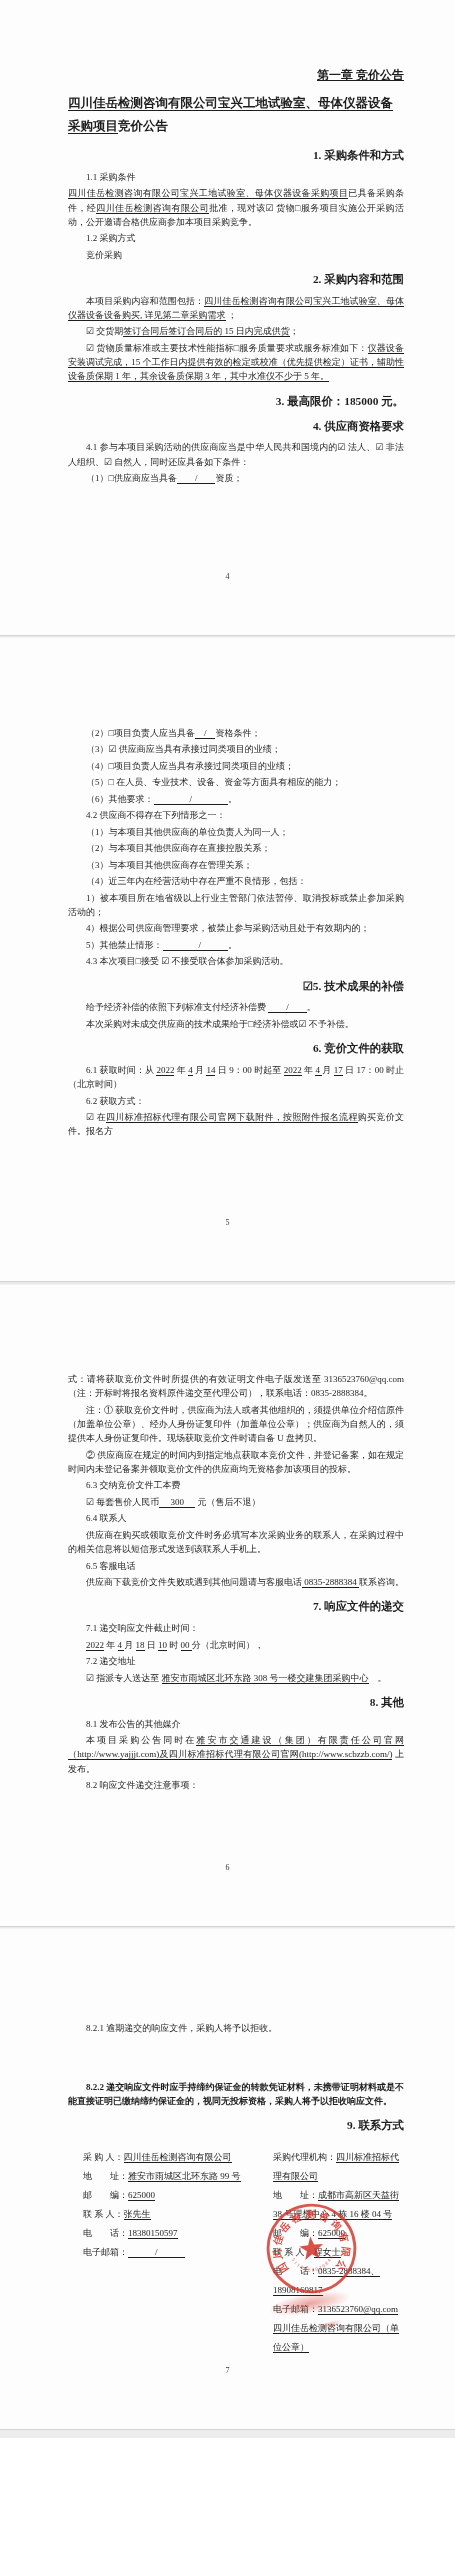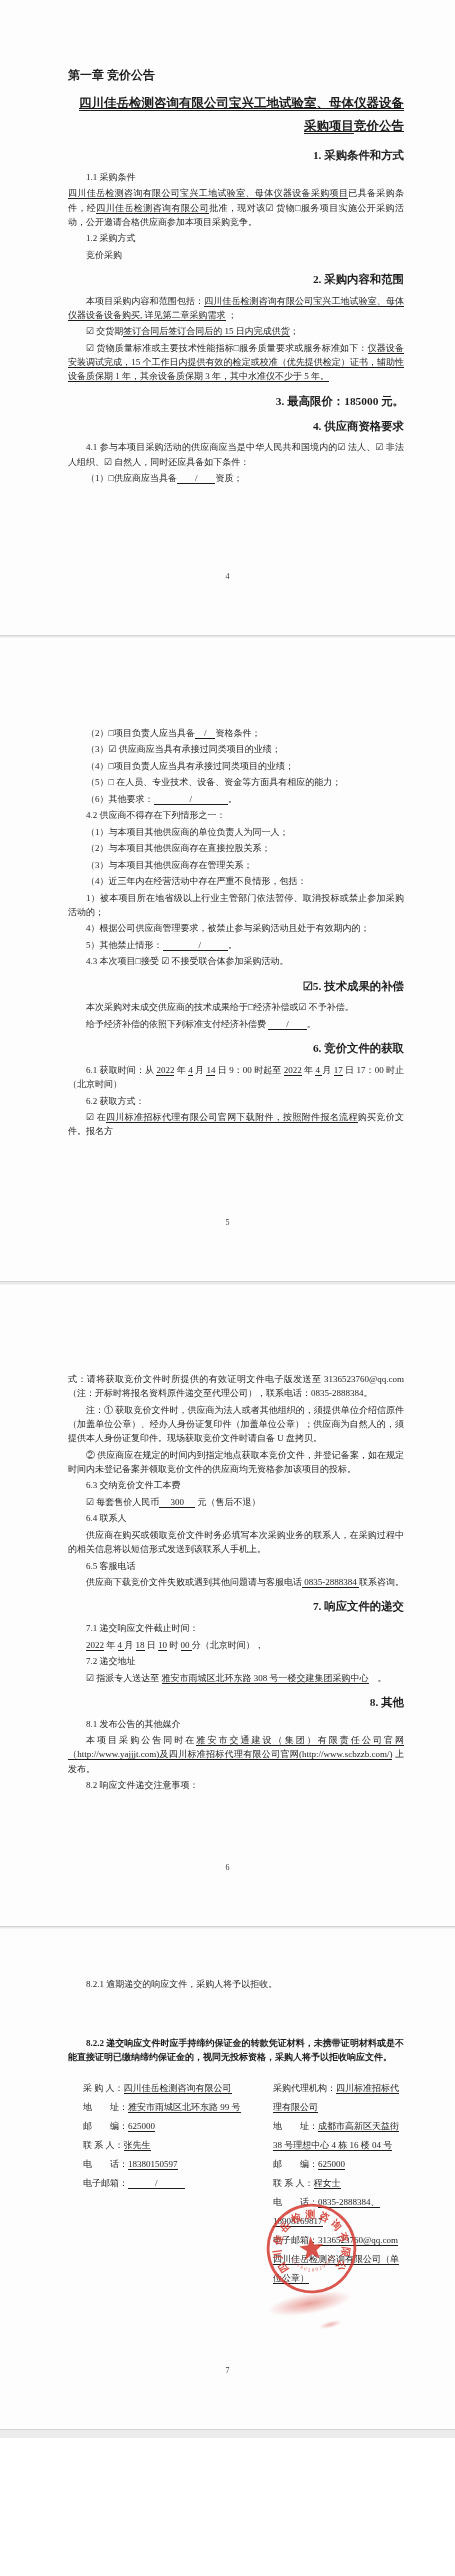--- a/index.html
+++ b/index.html
@@ -2,25 +2,25 @@
 <html style="font-size:9px"><head>
 <meta charset="utf-8">
 <style>
   html,body{margin:0;padding:0;background:#ffffff;}
   body{width:455px;font-family:"Liberation Serif","DejaVu Serif",serif;color:#1e1e1e;}
   .page{position:relative;width:455px;box-sizing:border-box;background:#fdfdfd;overflow:hidden;
         padding:0 51px 0 68px;}
   .page-1{height:635px;padding-top:67px;}
   .page-2{height:643px;padding-top:85px;}
   .page-3{height:641px;padding-top:85px;}
-  .page-4{height:500px;padding-top:46px;}
+  .page-4{height:500px;padding-top:90px;}
   .page-gap{height:3.4px;background:#e9e9e9;border-top:0.6px solid #d4d4d4;border-bottom:0.6px solid #f3f3f3;box-sizing:border-box;}
   .bottom-strip{height:9px;background:#ececec;border-top:0.6px solid #d4d4d4;box-sizing:border-box;}
-  h1.chapter{font-size:12px;line-height:17px;font-weight:700;text-align:left;margin:0 0 8px 0;}
-  .doc-title{font-size:12.5px;line-height:23px;font-weight:700;text-align:right;margin:0 0 5.7px 0;text-decoration:underline;}
+  h1.chapter{font-size:12px;line-height:17px;font-weight:700;text-align:right;margin:0 0 8px 0;text-decoration:underline;}
+  .doc-title{font-size:12.5px;line-height:23px;font-weight:700;text-align:left;margin:0 0 5.7px 0;}
   h2{font-size:11.4px;line-height:16px;font-weight:700;margin:9px 0 6.8px 0;text-align:right;}
   p{font-size:9px;line-height:14.2px;margin:2.3px 0;text-align:justify;}
   .ind{text-indent:2em;}
   .b{font-weight:700;margin-top:44px;}
   .u{border-bottom:0.6px solid #1e1e1e;}
   .pageno{position:absolute;bottom:54px;left:0;width:100%;text-align:center;font-size:8px;color:#3a3a3a;padding:0;}
   .contact-table{display:grid;grid-template-columns:171px 1fr;column-gap:19px;margin:15px 0 0 15px;}
   .contact-table p{line-height:19px;margin:0;text-align:left;}
   .lbl{white-space:pre;}
   .stamp{position:absolute;left:263px;top:271px;width:97px;height:97px;transform:rotate(-6deg);opacity:.92;pointer-events:none;}
@@ -62,22 +62,22 @@
   <p class="ind"><span>4.2 供应商不得存在下列情形之一：</span></p>
   <p class="ind"><span>（1）与本项目其他供应商的单位负责人为同一人；</span></p>
   <p class="ind"><span>（2）与本项目其他供应商存在直接控股关系；</span></p>
   <p class="ind"><span>（3）与本项目其他供应商存在管理关系；</span></p>
   <p class="ind"><span>（4）近三年内在经营活动中存在严重不良情形，包括：</span></p>
   <p class="ind"><span>1）被本项目所在地省级以上行业主管部门依法暂停、取消投标或禁止参加采购活动的；</span></p>
   <p class="ind"><span>4）根据公司供应商管理要求，被禁止参与采购活动且处于有效期内的；</span></p>
   <p class="ind"><span>5）其他禁止情形：</span><span class="u">　　　　/　　　</span><span>。</span></p>
   <p class="ind"><span>4.3 本次项目□接受 ☑ 不接受联合体参加采购活动。</span></p>
   <h2><span>☑5. 技术成果的补偿</span></h2>
+  <p class="ind"><span>给予经济补偿的依照下列标准支付经济补偿费 </span><span class="u">　　/　　</span><span>。</span></p>
   <p class="ind"><span>本次采购对未成交供应商的技术成果给于□经济补偿或☑ 不予补偿。</span></p>
-  <p class="ind"><span>给予经济补偿的依照下列标准支付经济补偿费 </span><span class="u">　　/　　</span><span>。</span></p>
   <h2><span>6. 竞价文件的获取</span></h2>
   <p class="ind"><span>6.1 获取时间：从 </span><span class="u">2022</span><span> 年 </span><span class="u">4</span><span> 月 </span><span class="u">14</span><span> 日 9：00 时起至 </span><span class="u">2022</span><span> 年 </span><span class="u"> 4 </span><span> 月 </span><span class="u">17</span><span> 日 17：00 时止（北京时间）</span></p>
   <p class="ind"><span>6.2 获取方式：</span></p>
   <p class="ind"><span>☑ 在</span><span class="u">四川标准招标代理有限公司官网下载附件，按照附件报名流程</span><span>购买竞价文件。报名方</span></p>
   <div class="pageno">5</div>
 </div>
 
 <div class="page-gap"></div>
 
 <div class="page page-3">
@@ -100,20 +100,21 @@
   <p class="ind"><span>本项目采购公告同时在</span><span class="u">雅安市交通建设（集团）有限责任公司官网 （http://www.yajjjt.com)及四川标准招标代理有限公司官网(http://www.scbzzb.com/)</span><span> 上发布。</span></p>
   <p class="ind"><span>8.2 响应文件递交注意事项：</span></p>
   <div class="pageno">6</div>
 </div>
 
 <div class="page-gap"></div>
 
 <div class="page page-4">
   <p class="ind"><span>8.2.1 逾期递交的响应文件，采购人将予以拒收。</span></p>
   <p class="ind b"><span>8.2.2 递交响应文件时应手持缔约保证金的转款凭证材料，未携带证明材料或是不能直接证明已缴纳缔约保证金的，视同无投标资格，采购人将予以拒收响应文件。</span></p>
+  <h2><span>9. 联系方式</span></h2>
 
   <div class="contact-table">
     <div class="ct-col">
       <p><span class="lbl">采 购 人：</span><span class="u">四川佳岳检测咨询有限公司</span></p>
       <p><span class="lbl">地　　址：</span><span class="u">雅安市雨城区北环东路 99 号</span></p>
       <p><span class="lbl">邮　　编：</span><span class="u">625000</span></p>
       <p><span class="lbl">联 系 人：</span><span class="u">张先生</span></p>
       <p><span class="lbl">电　　话：</span><span class="u">18380150597</span></p>
       <p><span class="lbl">电子邮箱：</span><span class="u">　　　/　　　</span></p>
     </div>

